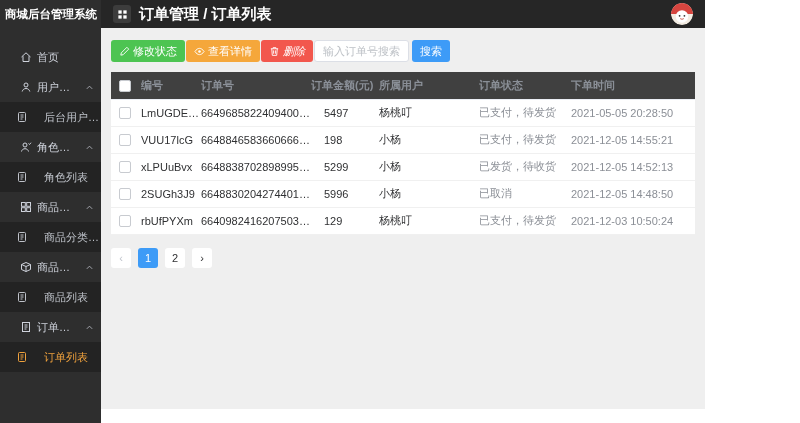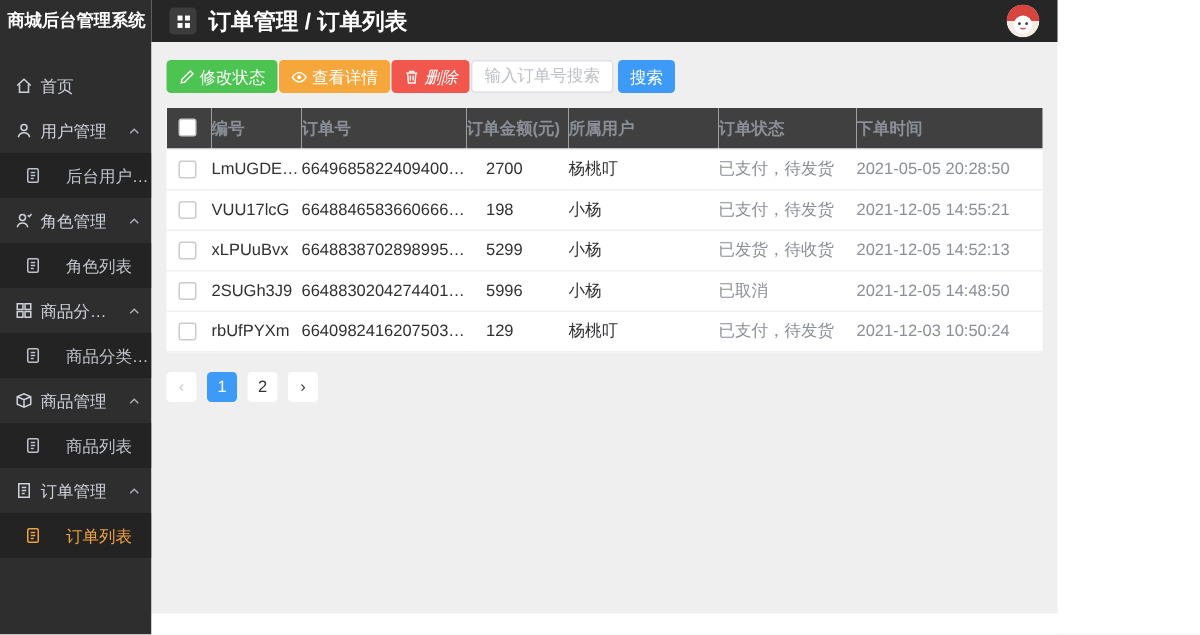--- a/index.html
+++ b/index.html
@@ -12,21 +12,21 @@
     width:800px;height:423px;overflow:hidden;position:relative;
     font-family:"Liberation Sans","DejaVu Sans",sans-serif;
     font-size:11px;background:#fff;
   }
   .app{display:flex;width:705px;height:423px;}
   
   .sidebar{width:101px;min-width:101px;background:var(--sidebar-bg);color:#cfd3dc;display:flex;flex-direction:column;}
   .sidebar-title{height:28px;line-height:28px;padding:0 5px;color:#fff;font-weight:bold;font-size:11.5px;white-space:nowrap;overflow:hidden;}
   .menu{padding-top:14px;flex:1;}
   .menu-item,.menu-sub{height:30px;display:flex;align-items:center;gap:5px;cursor:pointer;white-space:nowrap;}
-  .menu-item{padding-left:10px;color:#cfd3dc;}
+  .menu-item{padding-left:20px;color:#cfd3dc;}
   .menu-sub{padding-left:16px;background:var(--submenu-bg);color:#bfc3ca;gap:16px;}
   .menu-sub.active{color:var(--active);}
   .menu .icon{width:12px;height:12px;display:inline-flex;flex:none;}
   .menu .icon svg{width:12px;height:12px;}
   .menu .label{font-size:11px;overflow:hidden;text-overflow:ellipsis;}
   .chev{margin-left:auto;margin-right:7px;width:9px;height:9px;display:inline-flex;opacity:.8;}
   .chev svg{width:9px;height:9px;}
   
   .main{flex:1;display:flex;flex-direction:column;min-width:0;}
   .topbar{height:28px;background:var(--topbar-bg);display:flex;align-items:center;padding:0 12px;gap:8px;color:#fff;}
@@ -271,21 +271,21 @@
               <th class="col3">所属用户</th>
               <th class="col4">订单状态</th>
               <th class="col5">下单时间</th>
             </tr>
         </thead>
         <tbody id="tbody">
             <tr>
               <td class="col-check"><span class="checkbox"></span></td>
               <td class="col0">LmUGDEbE</td>
               <td class="col1">664968582240940032</td>
-              <td class="col2">2700</td>
+              <td class="col2">5497</td>
               <td class="col3">杨桃叮</td>
               <td class="col4">已支付，待发货</td>
               <td class="col5">2021-05-05 20:28:50</td>
             </tr>
             <tr>
               <td class="col-check"><span class="checkbox"></span></td>
               <td class="col0">VUU17lcG</td>
               <td class="col1">664884658366066688</td>
               <td class="col2">198</td>
               <td class="col3">小杨</td>

